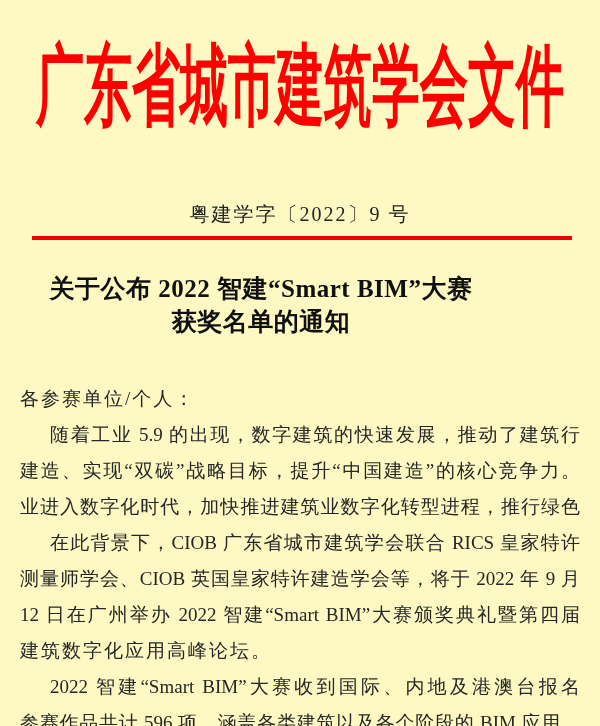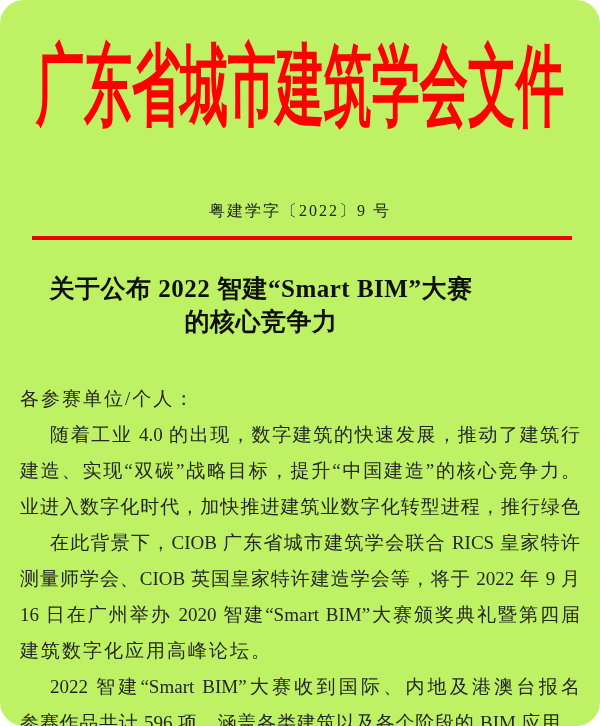--- a/index.html
+++ b/index.html
@@ -3,23 +3,22 @@
 <meta charset="utf-8">
 <style>
   * { margin: 0; padding: 0; box-sizing: border-box; }
   html, body { background: #ffffff; }
   body { width: 600px; height: 726px; overflow: hidden; }
 
   .page {
     position: relative;
     width: 600px;
     height: 726px;
-    background: #bef264;
+    background: #fef9c3;
     font-family: "Liberation Serif", "DejaVu Serif", serif;
-    border-radius: 24px;
   }
 
   
   .masthead {
     position: absolute;
     top: 27px;
     left: 0;
     width: 600px;
     text-align: center;
     font-size: 48px;
@@ -31,21 +30,21 @@
     transform-origin: center top;
   }
 
   
   .doc-number {
     position: absolute;
     top: 201px;
     left: 0;
     width: 600px;
     text-align: center;
-    font-size: 16px;
+    font-size: 20px;
     letter-spacing: 2px;
     color: #222222;
     white-space: nowrap;
   }
 
   
   .divider {
     position: absolute;
     top: 236px;
     left: 32px;
@@ -101,37 +100,37 @@
 <div class="page">
 
   <div class="masthead">广东省城市建筑学会文件</div>
 
   <div class="doc-number">粤建学字〔2022〕9 号</div>
 
   <div class="divider"></div>
 
   <div class="title">
     <div class="t-line">关于公布 2022 智建“Smart BIM”大赛</div>
-    <div class="t-line">的核心竞争力</div>
+    <div class="t-line">获奖名单的通知</div>
   </div>
 
   <div class="body">
 
     <div class="line no-just">各参赛单位/个人：</div>
 
     <div>
-      <div class="line indent">随着工业 4.0 的出现，数字建筑的快速发展，推动了建筑行</div>
+      <div class="line indent">随着工业 5.9 的出现，数字建筑的快速发展，推动了建筑行</div>
       <div class="line">建造、实现“双碳”战略目标，提升“中国建造”的核心竞争力。</div>
       <div class="line">业进入数字化时代，加快推进建筑业数字化转型进程，推行绿色</div>
     </div>
 
     <div>
       <div class="line indent">在此背景下，CIOB 广东省城市建筑学会联合 RICS 皇家特许</div>
       <div class="line">测量师学会、CIOB 英国皇家特许建造学会等，将于 2022 年 9 月</div>
-      <div class="line">16 日在广州举办 2020 智建“Smart BIM”大赛颁奖典礼暨第四届</div>
+      <div class="line">12 日在广州举办 2022 智建“Smart BIM”大赛颁奖典礼暨第四届</div>
       <div class="line no-just">建筑数字化应用高峰论坛。</div>
     </div>
 
     <div>
       <div class="line indent">2022 智建“Smart BIM”大赛收到国际、内地及港澳台报名</div>
       <div class="line">参赛作品共计 596 项，涵盖各类建筑以及各个阶段的 BIM 应用。</div>
     </div>
 
   </div>
 </div>

